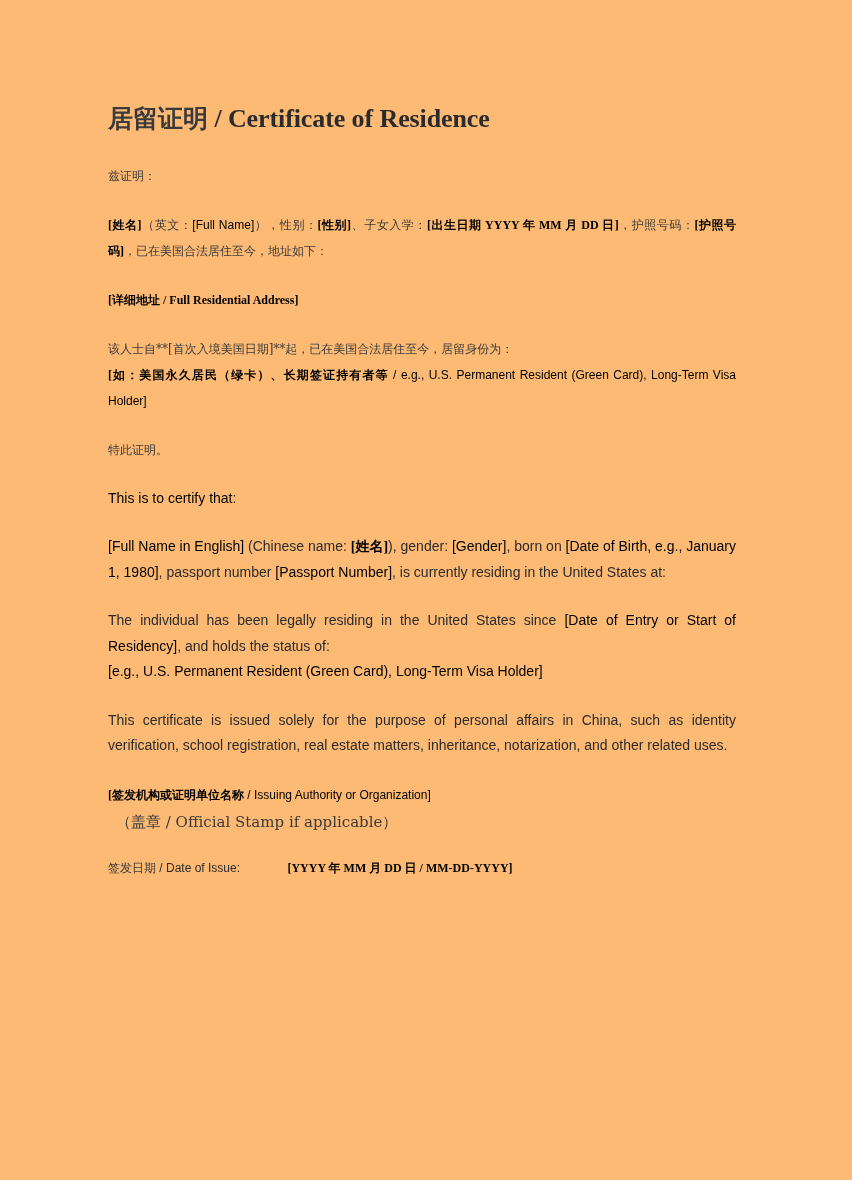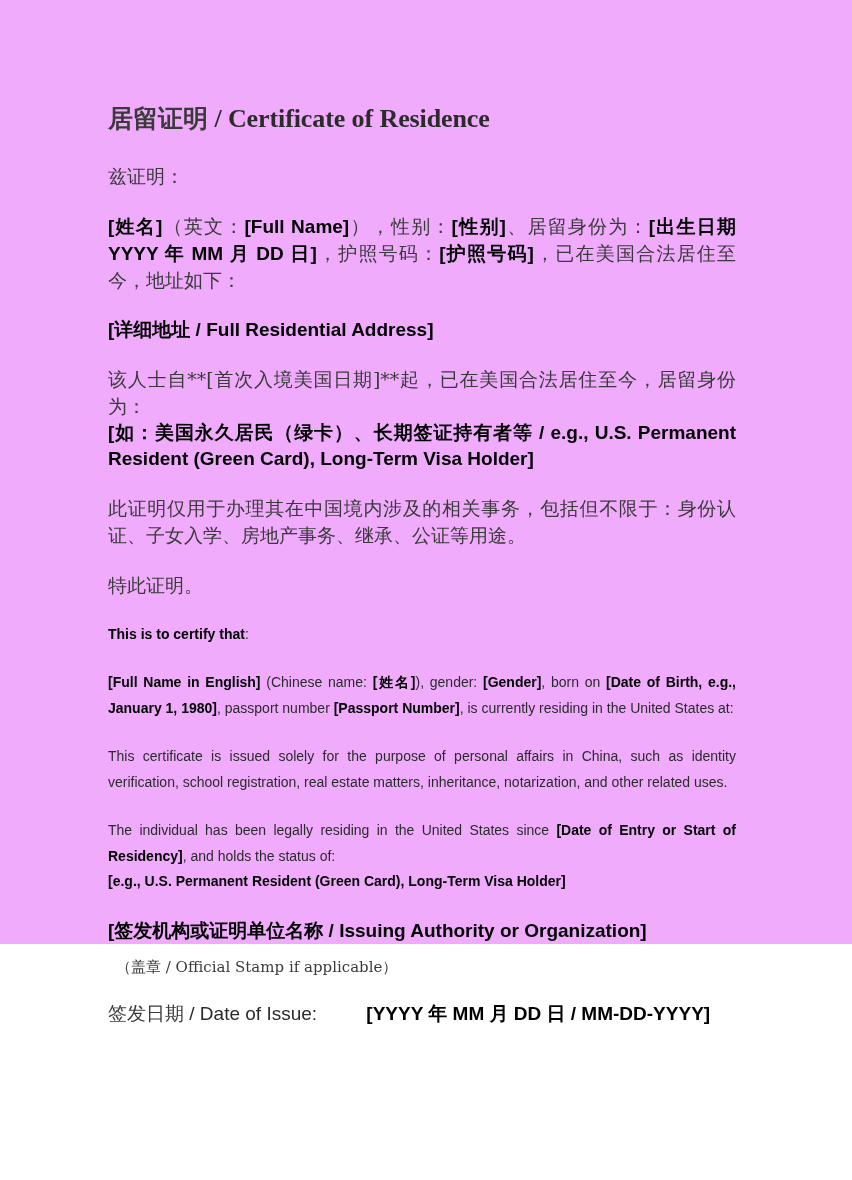--- a/index.html
+++ b/index.html
@@ -7,22 +7,22 @@
   body {
     width: 852px;
     height: 1180px;
     background: #ffffff;
     font-family: "Liberation Sans", sans-serif;
     overflow: hidden;
   }
   #page {
     position: relative;
     width: 852px;
-    height: 944px;
-    background: #f0abfc;
+    height: 1180px;
+    background: #fdba74;
   }
   #doc {
     position: absolute;
     left: 108px;
     top: 104px;
     width: 628px;
   }
 
   
   .doc-title {
@@ -41,58 +41,58 @@
   .doc-title .en {
     font-family: "Liberation Serif", serif;
     font-weight: bold;
     font-size: 26px;
     letter-spacing: -0.1px;
   }
 
   
   .p {
     margin: 0 0 23px 0;
-    font-size: 19px;
+    font-size: 12px;
     line-height: 26px;
     color: #262626;
     text-align: justify;
     text-justify: inter-word;
   }
   .p:last-child { margin-bottom: 0; }
 
   
   .cn {
     font-family: "DejaVu Serif", "Liberation Serif", serif;
     font-weight: normal;
     color: #3a3a3a;
   }
   .cnb {
-    font-family: Liberation Sans, sans-serif;
+    font-family: Liberation Serif, serif;
     font-weight: bold;
     color: #000000;
   }
   
   .en {
     font-family: "Liberation Sans", sans-serif;
     color: #2b2b2b;
   }
   .enb {
     font-family: "Liberation Sans", sans-serif;
-    font-weight: bold;
+    font-weight: normal;
     color: #000000;
   }
   .p-en {
     font-family: "Liberation Sans", sans-serif;
     font-size: 14px;
     line-height: 25.5px;
     color: #2b2b2b;
   }
   .nowrap { white-space: nowrap; padding-left: 44px; }
   .stampline {
-    margin: 11px 0 0 0;
+    margin: 2px 0 0 0;
     padding-left: 8px;
     font-size: 15px;
     line-height: 24px;
   }
   .block-tight { margin-bottom: 0; }
   .spacer-sm { height: 21px; }
 </style>
 </head>
 <body>
 
@@ -101,56 +101,53 @@
 
     <h1 class="doc-title">
       <span class="cn">居留证明</span><span class="en"> / </span><span class="en">Certificate of Residence</span>
     </h1>
 
     <p class="p">
       <span class="cn">兹证明：</span>
     </p>
 
     <p class="p">
-      <span class="cnb">[姓名]</span><span class="cn">（英文：</span><span class="enb">[Full Name]</span><span class="cn">）</span><span class="cn">，性别：</span><span class="cnb">[性别]</span><span class="cn">、居留身份为：</span><span class="cnb">[出生日期 YYYY 年 MM 月 DD 日]</span><span class="cn">，护照号码：</span><span class="cnb">[护照号码]</span><span class="cn">，已在美国合法居住至今，地址如下：</span>
+      <span class="cnb">[姓名]</span><span class="cn">（英文：</span><span class="enb">[Full Name]</span><span class="cn">）</span><span class="cn">，性别：</span><span class="cnb">[性别]</span><span class="cn">、子女入学：</span><span class="cnb">[出生日期 YYYY 年 MM 月 DD 日]</span><span class="cn">，护照号码：</span><span class="cnb">[护照号码]</span><span class="cn">，已在美国合法居住至今，地址如下：</span>
     </p>
 
     <p class="p">
       <span class="cnb">[详细地址 / Full Residential Address]</span>
     </p>
 
     <p class="p">
       <span class="cn">该人士自**[首次入境美国日期]**起，已在美国合法居住至今，居留身份为：</span><br>
       <span class="cnb">[如：美国永久居民（绿卡）、长期签证持有者等</span><span class="enb"> / </span><span class="enb">e.g., U.S. Permanent Resident (Green Card), Long-Term Visa Holder]</span>
     </p>
 
-    <p class="p">
-      <span class="cn">此证明仅用于办理其在中国境内涉及的相关事务，包括但不限于：身份认证、子女入学、房地产事务、继承、公证等用途。</span>
-    </p>
 
     <p class="p">
       <span class="cn">特此证明。</span>
     </p>
 
     <p class="p p-en">
       <span class="enb">This is to certify that</span><span class="en">:</span>
     </p>
 
     <p class="p p-en">
       <span class="enb">[Full Name in English]</span><span class="en"> (Chinese name: </span><span class="cnb">[姓名]</span><span class="en">), gender: </span><span class="enb">[Gender]</span><span class="en">, born on </span><span class="enb">[Date of Birth, e.g., January 1, 1980]</span><span class="en">, passport number </span><span class="enb">[Passport Number]</span><span class="en">, is currently residing in the United States at:</span>
     </p>
 
 
     <p class="p p-en">
-      <span class="en">This certificate is issued solely for the purpose of personal affairs in China, such as identity verification, school registration, real estate matters, inheritance, notarization, and other related uses.</span>
+      <span class="en">The individual has been legally residing in the United States since </span><span class="enb">[Date of Entry or Start of Residency]</span><span class="en">, and holds the status of:</span><br>
+      <span class="enb">[e.g., U.S. Permanent Resident (Green Card), Long-Term Visa Holder]</span>
     </p>
 
     <p class="p p-en">
-      <span class="en">The individual has been legally residing in the United States since </span><span class="enb">[Date of Entry or Start of Residency]</span><span class="en">, and holds the status of:</span><br>
-      <span class="enb">[e.g., U.S. Permanent Resident (Green Card), Long-Term Visa Holder]</span>
+      <span class="en">This certificate is issued solely for the purpose of personal affairs in China, such as identity verification, school registration, real estate matters, inheritance, notarization, and other related uses.</span>
     </p>
 
 
     <div>
       <p class="p block-tight">
         <span class="cnb">[签发机构或证明单位名称</span><span class="enb"> / </span><span class="enb">Issuing Authority or Organization]</span>
       </p>
       <p class="p stampline">
         <span class="cn">（盖章 / Official Stamp if applicable）</span>
       </p>

